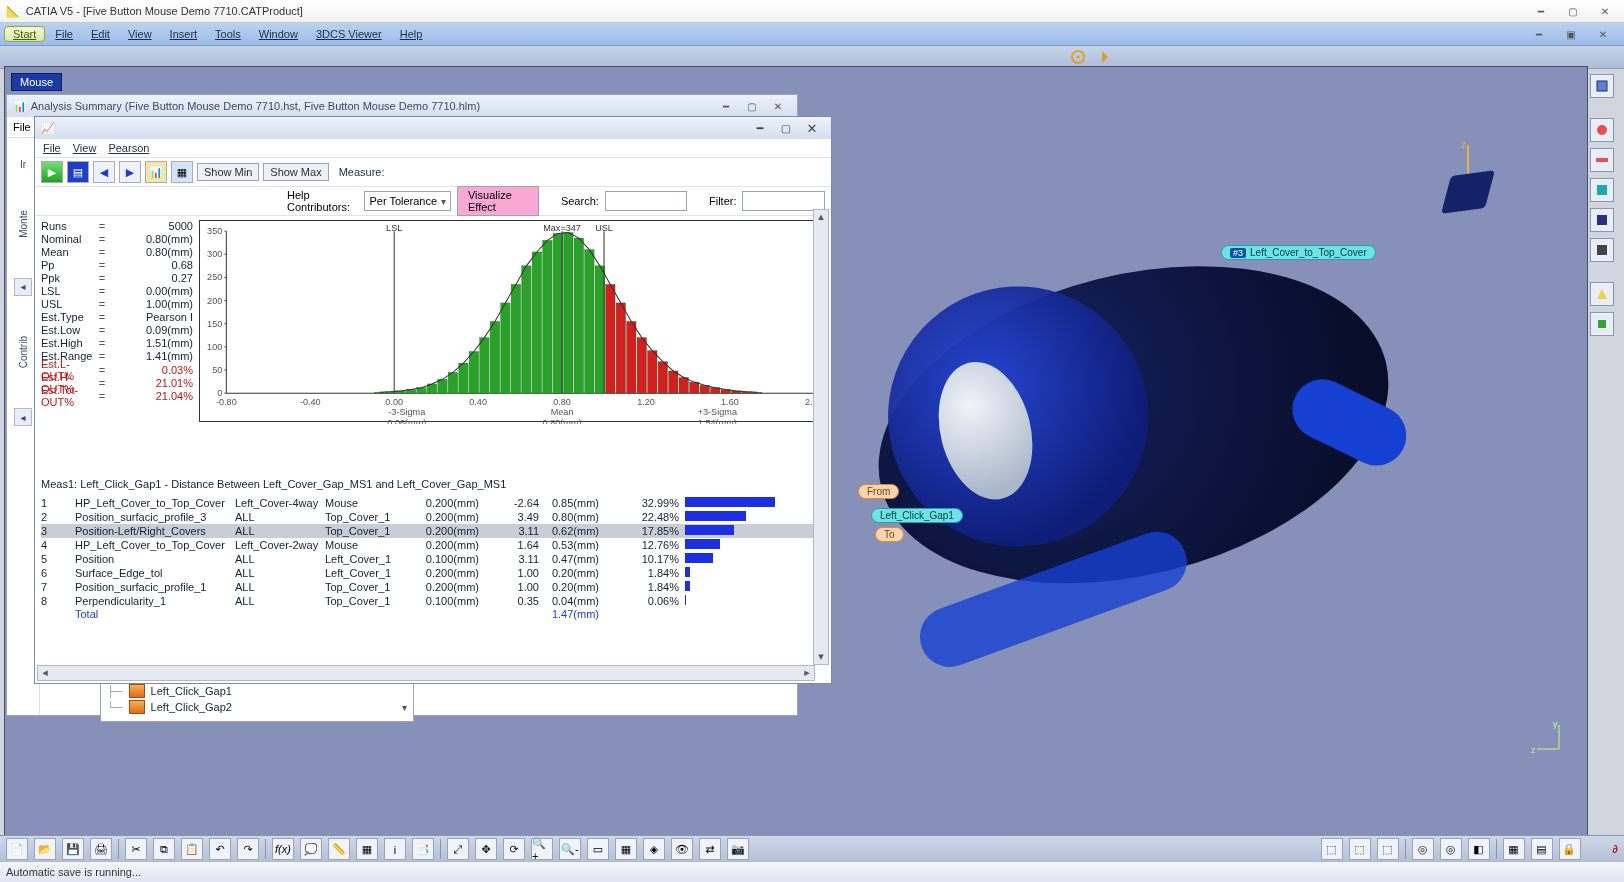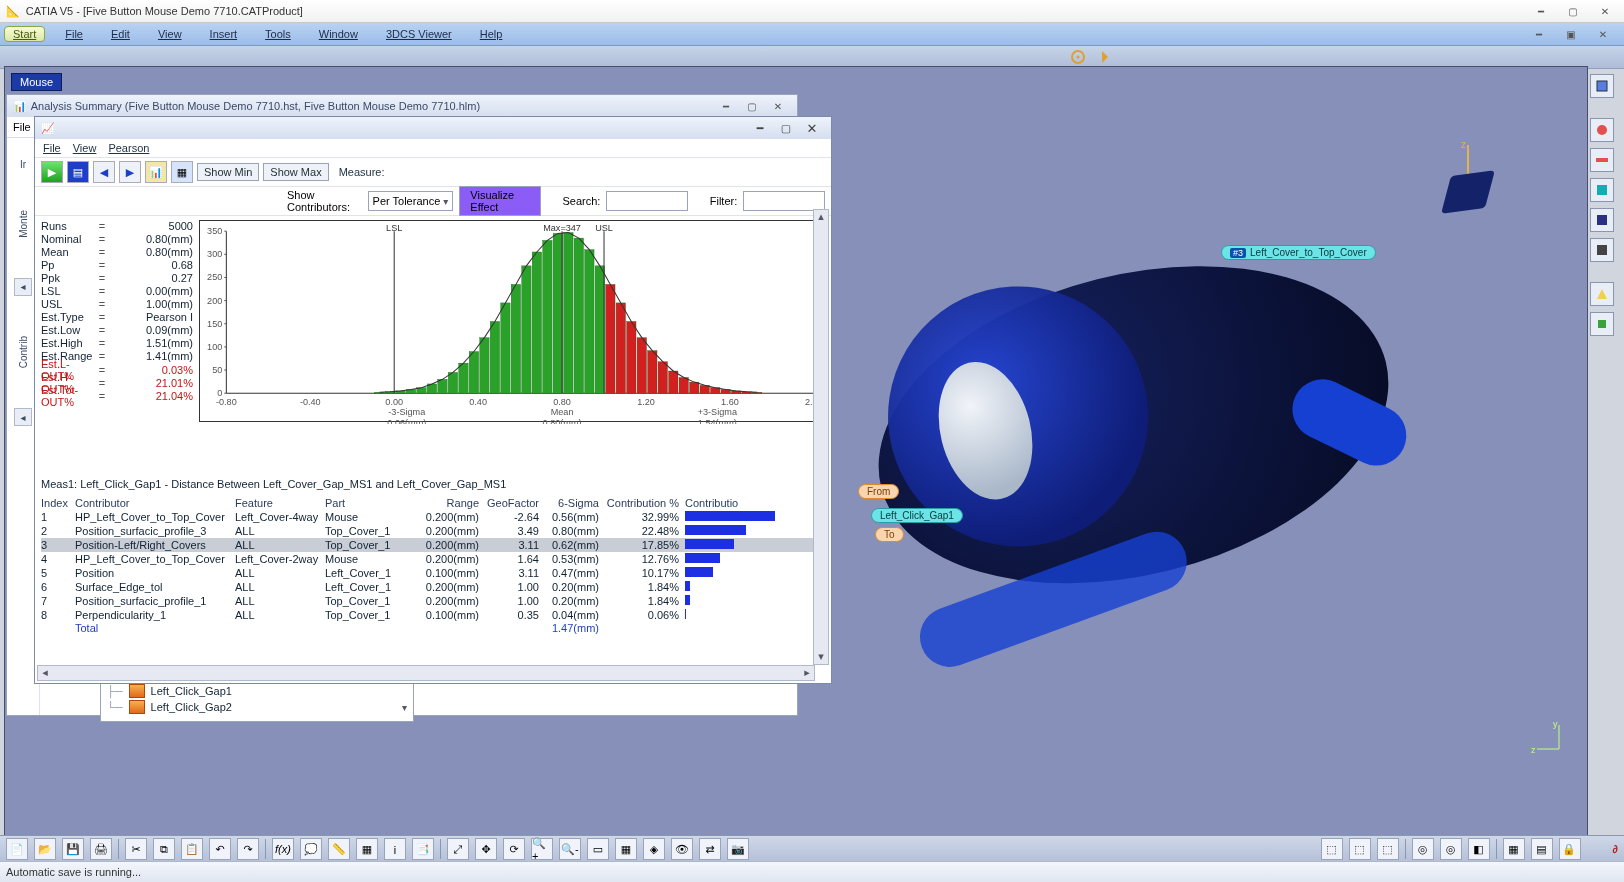--- a/index.html
+++ b/index.html
@@ -24,21 +24,21 @@
   .win-btns { display: flex; gap: 6px; }
   .win-btn {
     width: 26px; height: 14px;
     display: flex; align-items: center; justify-content: center;
     color: #555; font-size: 10px;
   }
   .menu-bar {
     height: 22px;
     background: linear-gradient(#b8d2f2, #9cbce8);
     display: flex; align-items: center;
-    gap: 12px;
+    gap: 2px;
     padding: 0 4px;
     border-bottom: 1px solid #7a98c8;
   }
   .start-btn {
     background: linear-gradient(#f8fbd8, #dbe8a6);
     border: 1px solid #8aa83c;
     border-radius: 4px;
     padding: 1px 8px;
     color: #475a12;
     text-decoration: underline;
@@ -290,21 +290,21 @@
     padding: 2px 6px;
     border-bottom: 1px solid #e0e3ea;
   }
   .mc-row2 .combo, .mc-row2 .textfield {
     border: 1px solid #9aa4b8; height: 18px;
     padding: 0 4px; background: #fff;
     display: flex; align-items: center;
   }
   .mc-row2 .combo { width: 95px; justify-content: space-between; }
   .mc-row2 .textfield { width: 90px; }
-  .mc-row2 .vbtn { padding: 2px 10px; border: 1px solid #9aa4b8; background: #8b5cf6; }
+  .mc-row2 .vbtn { padding: 2px 10px; border: 1px solid #9aa4b8; background: #f9a8d4; }
 
   .mc-header-strip {
     background: #e4e9f2;
     padding: 2px 6px;
     color: #123;
     border-bottom: 1px solid #cfd5e0;
   }
   .mc-body {
     position: relative;
     display: flex;
@@ -577,21 +577,21 @@
     <div class="ticon arrow">◀</div>
     <div class="ticon arrow">▶</div>
     <div class="ticon" style="background:#f3e7a5">📊</div>
     <div class="ticon" style="background:#d5e4fb">▦</div>
     <div class="btn">Show Min</div>
     <div class="btn">Show Max</div>
     <span class="label">Measure:</span>
   </div>
   <div class="mc-row2">
     <span style="flex:0 0 240px"></span>
-    <span>Show Contributors:</span>
+    <span>Help Contributors:</span>
     <div class="combo">
       <span>Per Tolerance</span>
       <span class="caret"></span>
     </div>
     <div class="vbtn">Visualize Effect</div>
     <span style="width:12px"></span>
     <span>Search:</span>
     <div class="textfield"></div>
     <span style="width:12px"></span>
     <span>Filter:</span>
@@ -751,39 +751,28 @@
           <text x="510.7142857142857" y="202" text-anchor="middle" font-size="9" fill="#555">1.54(mm)</text>
         </svg>
       </div>
   </div>
 
   <div style="height:24px"></div>
   <div class="meas-label">Meas1: Left_Click_Gap1 - Distance Between Left_Cover_Gap_MS1 and Left_Cover_Gap_MS1</div>
   <div style="height:4px"></div>
 
   <div class="contrib-table" id="contrib-table">
-      <div class="hdr">
-        <span>Index</span>
-        <span>Contributor</span>
-        <span>Feature</span>
-        <span>Part</span>
-        <span class="num">Range</span>
-        <span class="num">GeoFactor</span>
-        <span class="num">6-Sigma</span>
-        <span class="num">Contribution %</span>
-        <span>Contributio</span>
-      </div>
       <div class="row">
         <span>1</span>
         <span>HP_Left_Cover_to_Top_Cover</span>
         <span>Left_Cover-4way</span>
         <span>Mouse</span>
         <span class="num">0.200(mm)</span>
         <span class="num">-2.64</span>
-        <span class="num">0.56(mm)</span>
+        <span class="num">0.85(mm)</span>
         <span class="num">32.99%</span>
         <span><span class="bar" style="display:inline-block;width:90px"></span></span>
       </div>
       <div class="row">
         <span>2</span>
         <span>Position_surfacic_profile_3</span>
         <span>ALL</span>
         <span>Top_Cover_1</span>
         <span class="num">0.200(mm)</span>
         <span class="num">3.49</span>

